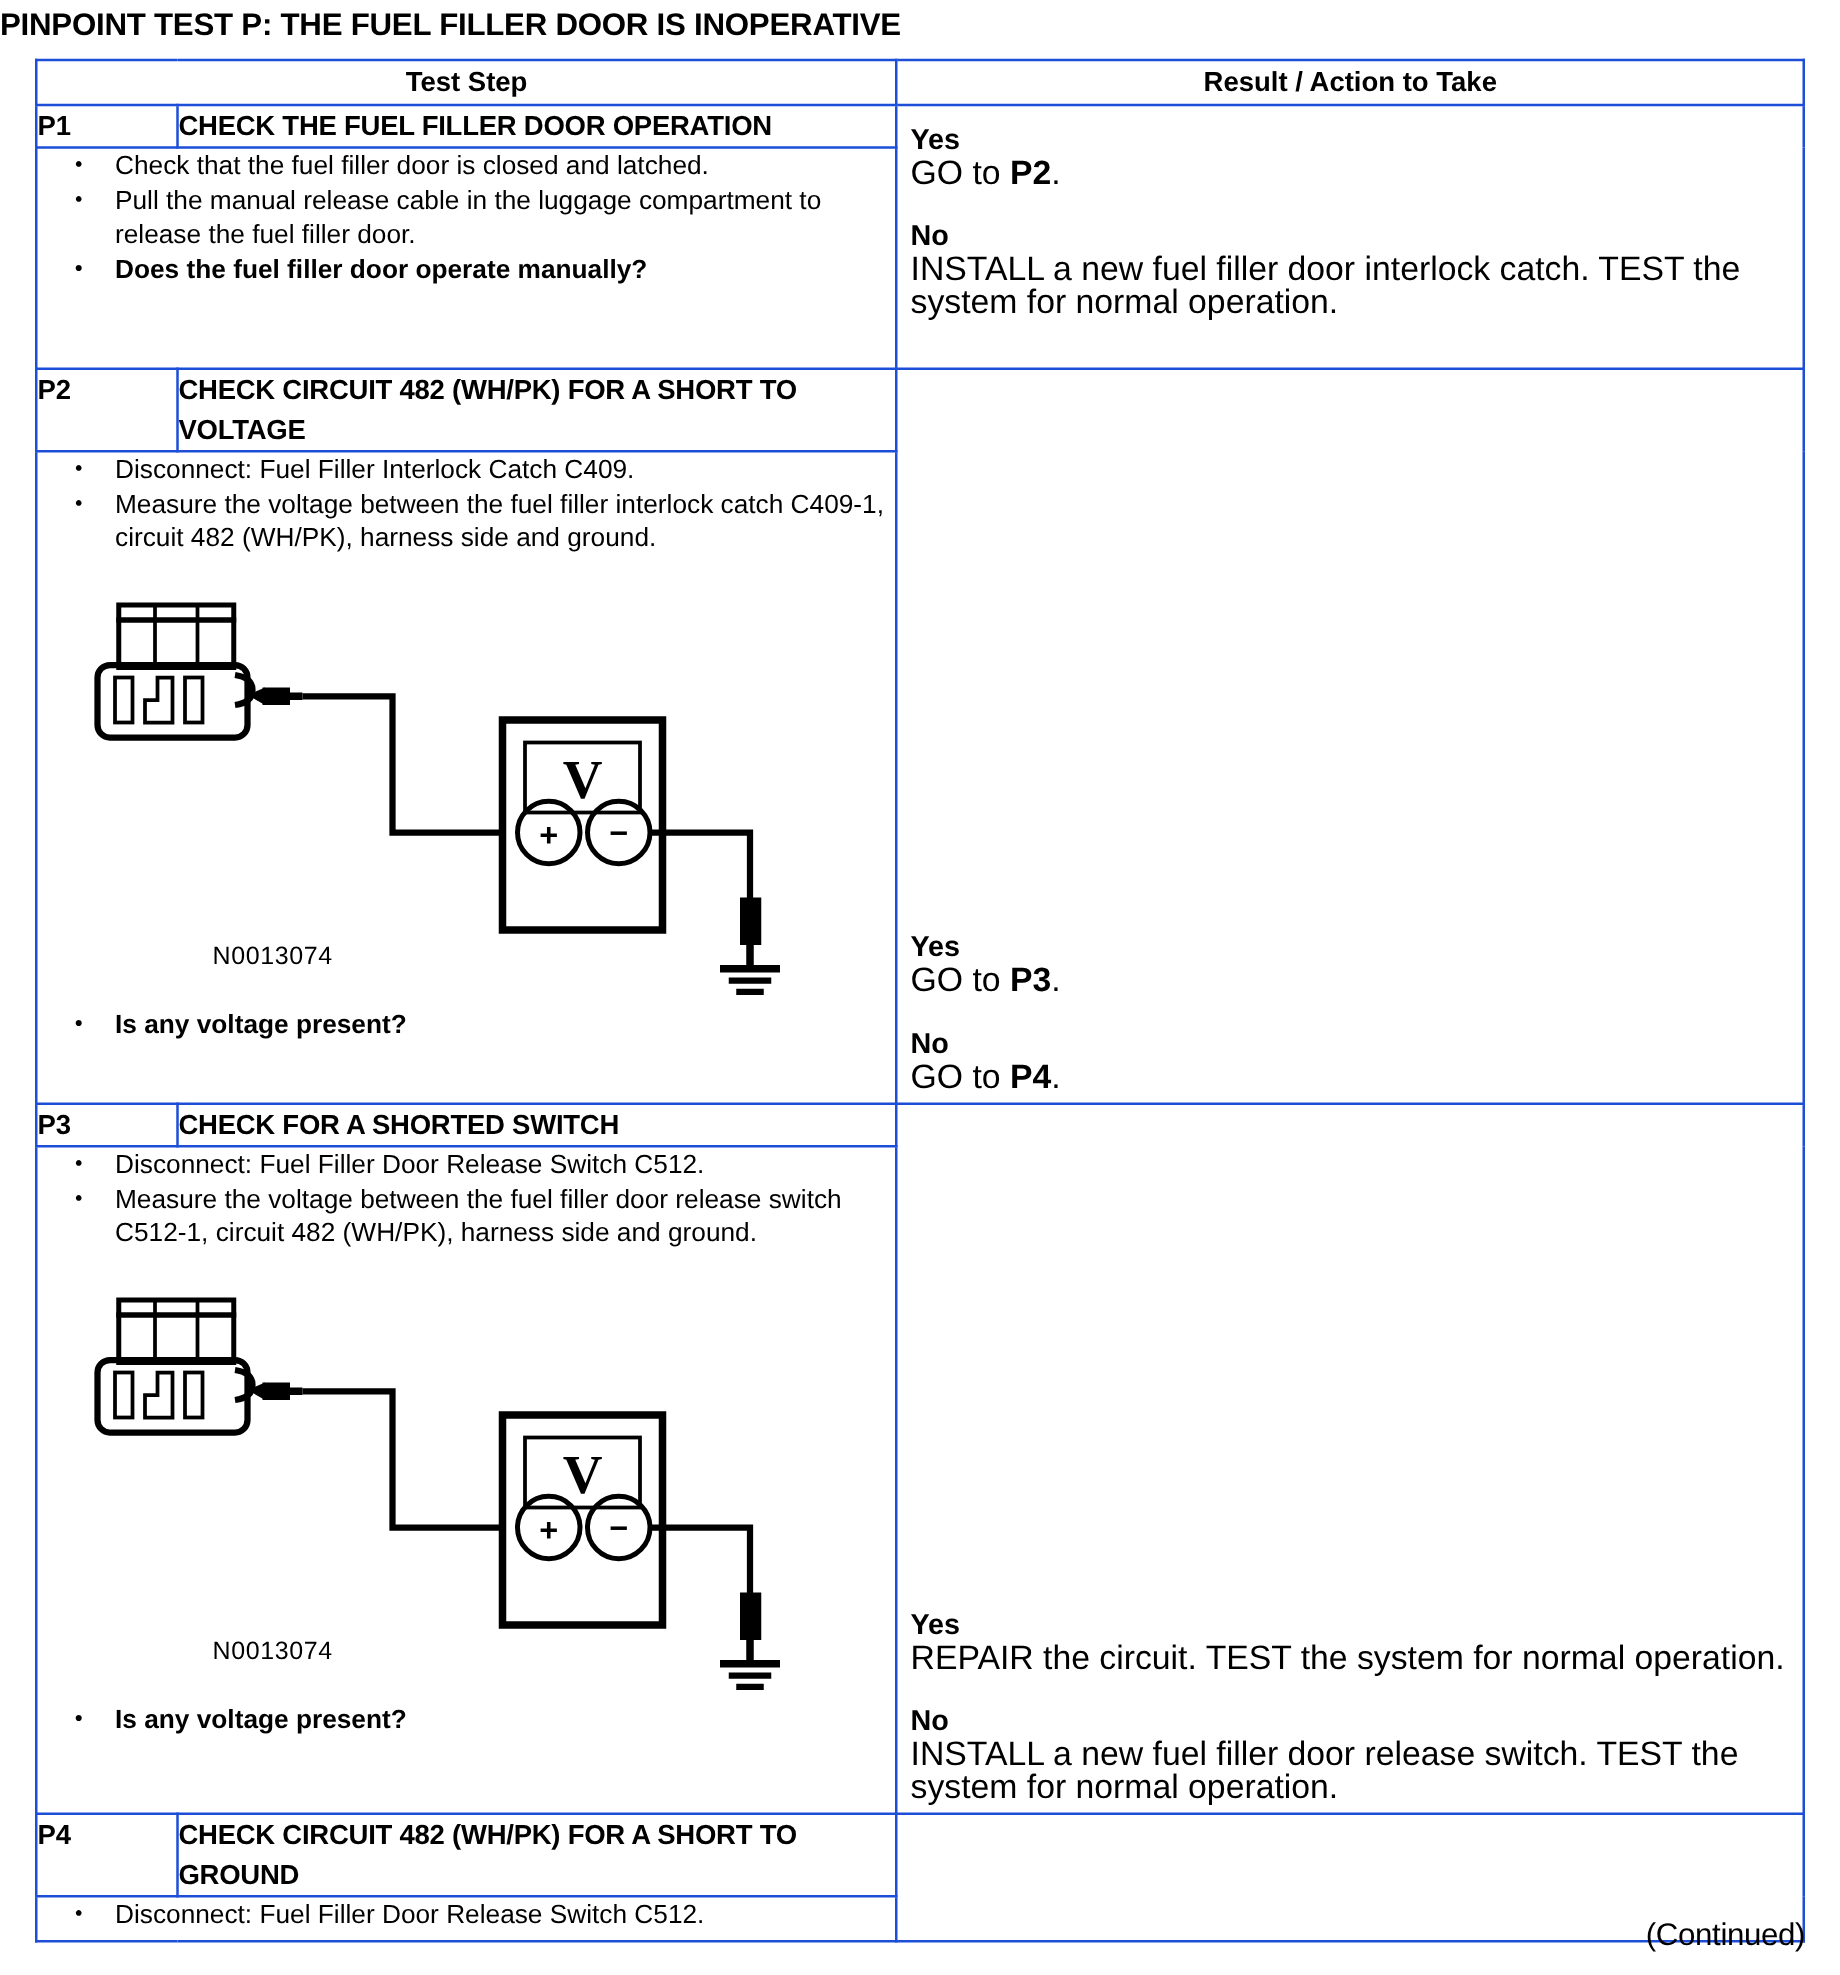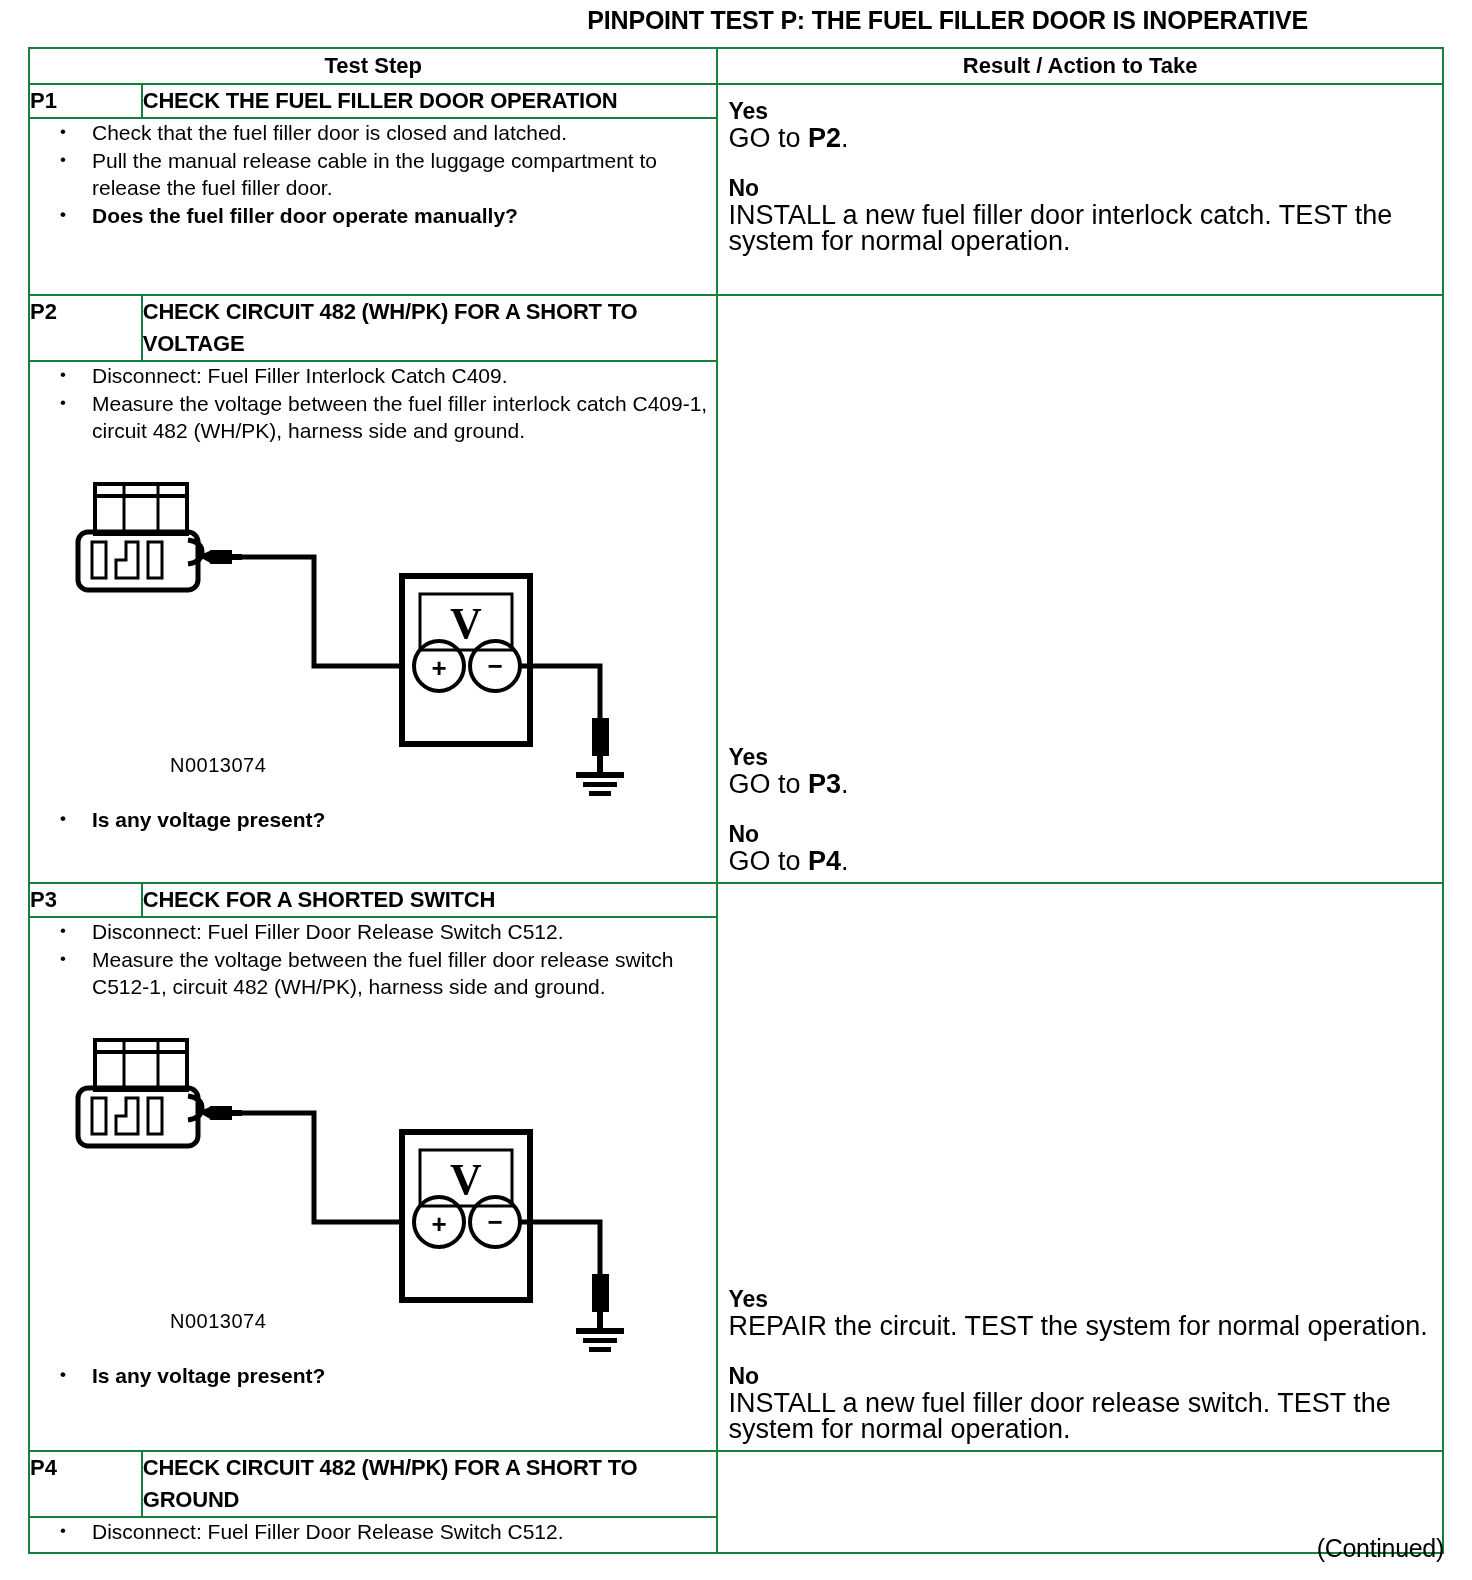--- a/index.html
+++ b/index.html
@@ -15,37 +15,37 @@
     position: relative;
     overflow: hidden;
   }
 
   
   .doc-title {
     position: absolute;
     left: 0;
     top: 6px;
     width: 1308px;
-    text-align: right;
+    text-align: left;
     font-size: 25px;
     font-weight: bold;
     letter-spacing: -0.2px;
   }
 
   
   .pinpoint-table {
     position: absolute;
     left: 28px;
     top: 47px;
     width: 1416px;
     border-collapse: collapse;
     table-layout: fixed;
   }
   .pinpoint-table td, .pinpoint-table th {
-    border: 2px solid #15803d;
+    border: 2px solid #1d4ed8;
     padding: 0;
     vertical-align: top;
   }
   .col-p   { width: 85px; }
   .col-mid { width: 434px; }
   .col-res { width: 547px; }
 
   
   .hdr-cell {
     text-align: center;

